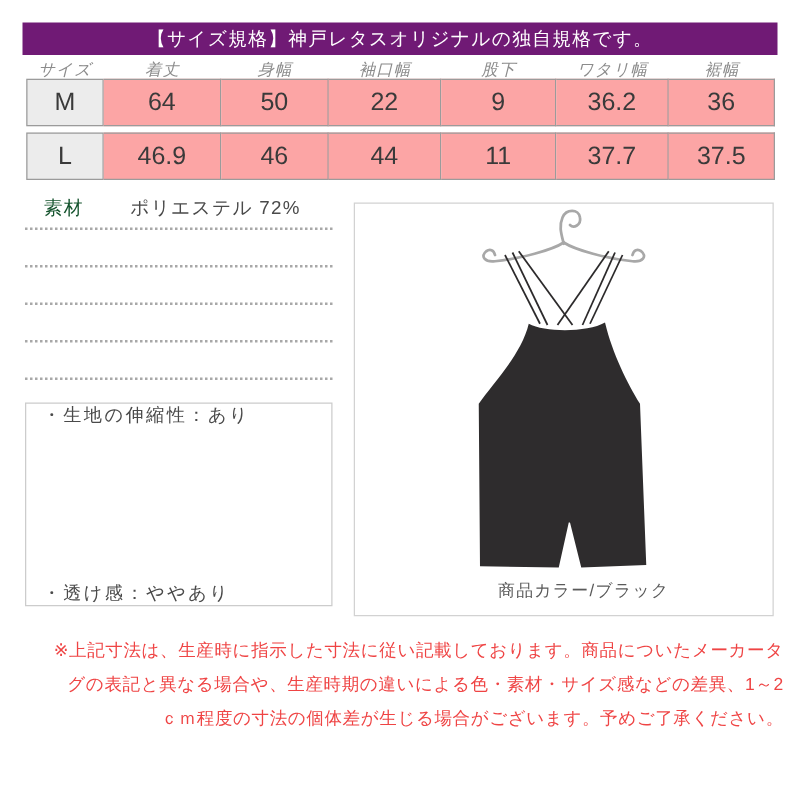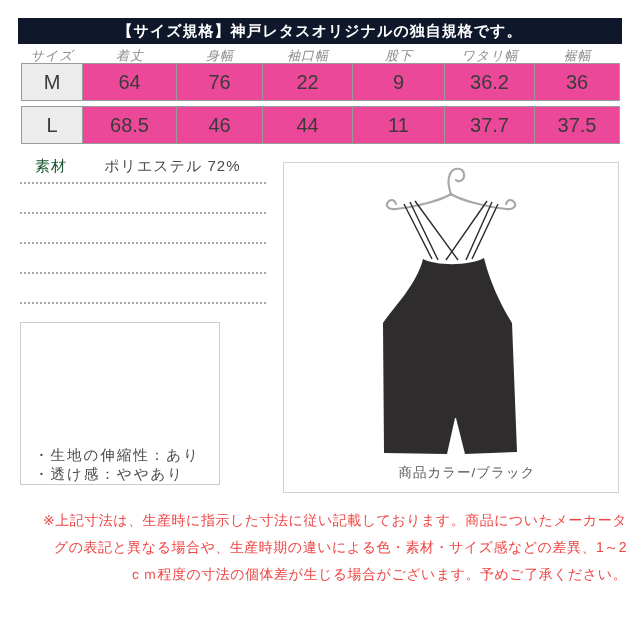--- a/index.html
+++ b/index.html
@@ -3,54 +3,54 @@
 <meta charset="utf-8">
 <style>
   html,body{margin:0;padding:0;background:#ffffff;}
   .sheet{
     position:relative;width:640px;height:640px;background:#ffffff;overflow:hidden;
     font-family:"Liberation Sans","DejaVu Sans",sans-serif;color:#3a3a3a;
   }
   
   .header-bar{
     position:absolute;left:18px;top:18px;width:604px;height:26px;
-    background:#0f172a;color:#ffffff;font-size:15px;font-weight:bold;
+    background:#701a75;color:#ffffff;font-size:15px;font-weight:normal;
     letter-spacing:1px;display:flex;align-items:center;justify-content:center;
   }
   
   .trow{position:absolute;left:21px;display:flex;}
   .col-headers{top:47px;height:17px;font-style:italic;}
   .hcell{
     display:flex;align-items:center;justify-content:center;
     font-size:13px;color:#8c8c8c;letter-spacing:1px;box-sizing:border-box;
   }
   .data-row{height:38px;}
   .row-m{top:63px;}
   .row-l{top:106px;}
   .cell{
     display:flex;align-items:center;justify-content:center;
     font-size:20px;color:#3a3a3a;box-sizing:border-box;
-    border:1px solid #9b9b9b;background:#ec4899;
+    border:1px solid #9b9b9b;background:#fca5a5;
   }
   .cell + .cell{border-left:none;}
   .cell.size{background:#ececec;}
   .c0{width:62px;} .c1{width:94px;} .c2{width:86px;} .c3{width:90px;}
   .c4{width:92px;} .c5{width:90px;text-align:center;} .c6{width:85px;}
   
   .material{position:absolute;left:35px;top:157px;font-size:15px;letter-spacing:1px;}
   .material .lbl{color:#14532d;margin-right:32px;}
   .material .val{color:#4a4a4a;}
   
   .dotline{position:absolute;left:20px;width:246px;height:0;border-bottom:2px dotted #a8a8a8;}
   .d0{top:182px;} .d1{top:212px;} .d2{top:242px;} .d3{top:272px;} .d4{top:302px;}
   
   .feature-box{
-    position:absolute;left:20px;top:322px;width:200px;height:163px;
+    position:absolute;left:20px;top:322px;width:246px;height:163px;
     border:1px solid #cccccc;box-sizing:border-box;
-    display:flex;flex-direction:column;justify-content:flex-end;
+    display:flex;flex-direction:column;justify-content:space-between;
     padding-left:13px;
   }
   .feature-item{font-size:14.5px;color:#4a4a4a;letter-spacing:2px;}
   
   .product-box{
     position:absolute;left:283px;top:162px;width:336px;height:331px;
     border:1px solid #d2d2d2;box-sizing:border-box;background:#ffffff;
   }
   .product-box svg{position:absolute;left:0;top:0;}
   .product-caption{
@@ -79,30 +79,30 @@
     <div class="hcell c2">身幅</div>
     <div class="hcell c3">袖口幅</div>
     <div class="hcell c4">股下</div>
     <div class="hcell c5">ワタリ幅</div>
     <div class="hcell c6">裾幅</div>
   </div>
 
   <div class="trow data-row row-m">
     <div class="cell size c0">M</div>
     <div class="cell c1">64</div>
-    <div class="cell c2">76</div>
+    <div class="cell c2">50</div>
     <div class="cell c3">22</div>
     <div class="cell c4">9</div>
     <div class="cell c5">36.2</div>
     <div class="cell c6">36</div>
   </div>
 
   <div class="trow data-row row-l">
     <div class="cell size c0">L</div>
-    <div class="cell c1">68.5</div>
+    <div class="cell c1">46.9</div>
     <div class="cell c2">46</div>
     <div class="cell c3">44</div>
     <div class="cell c4">11</div>
     <div class="cell c5">37.7</div>
     <div class="cell c6">37.5</div>
   </div>
 
   <div class="material">
     <span class="lbl">素材</span>
     <span class="val">ポリエステル 72%</span>

